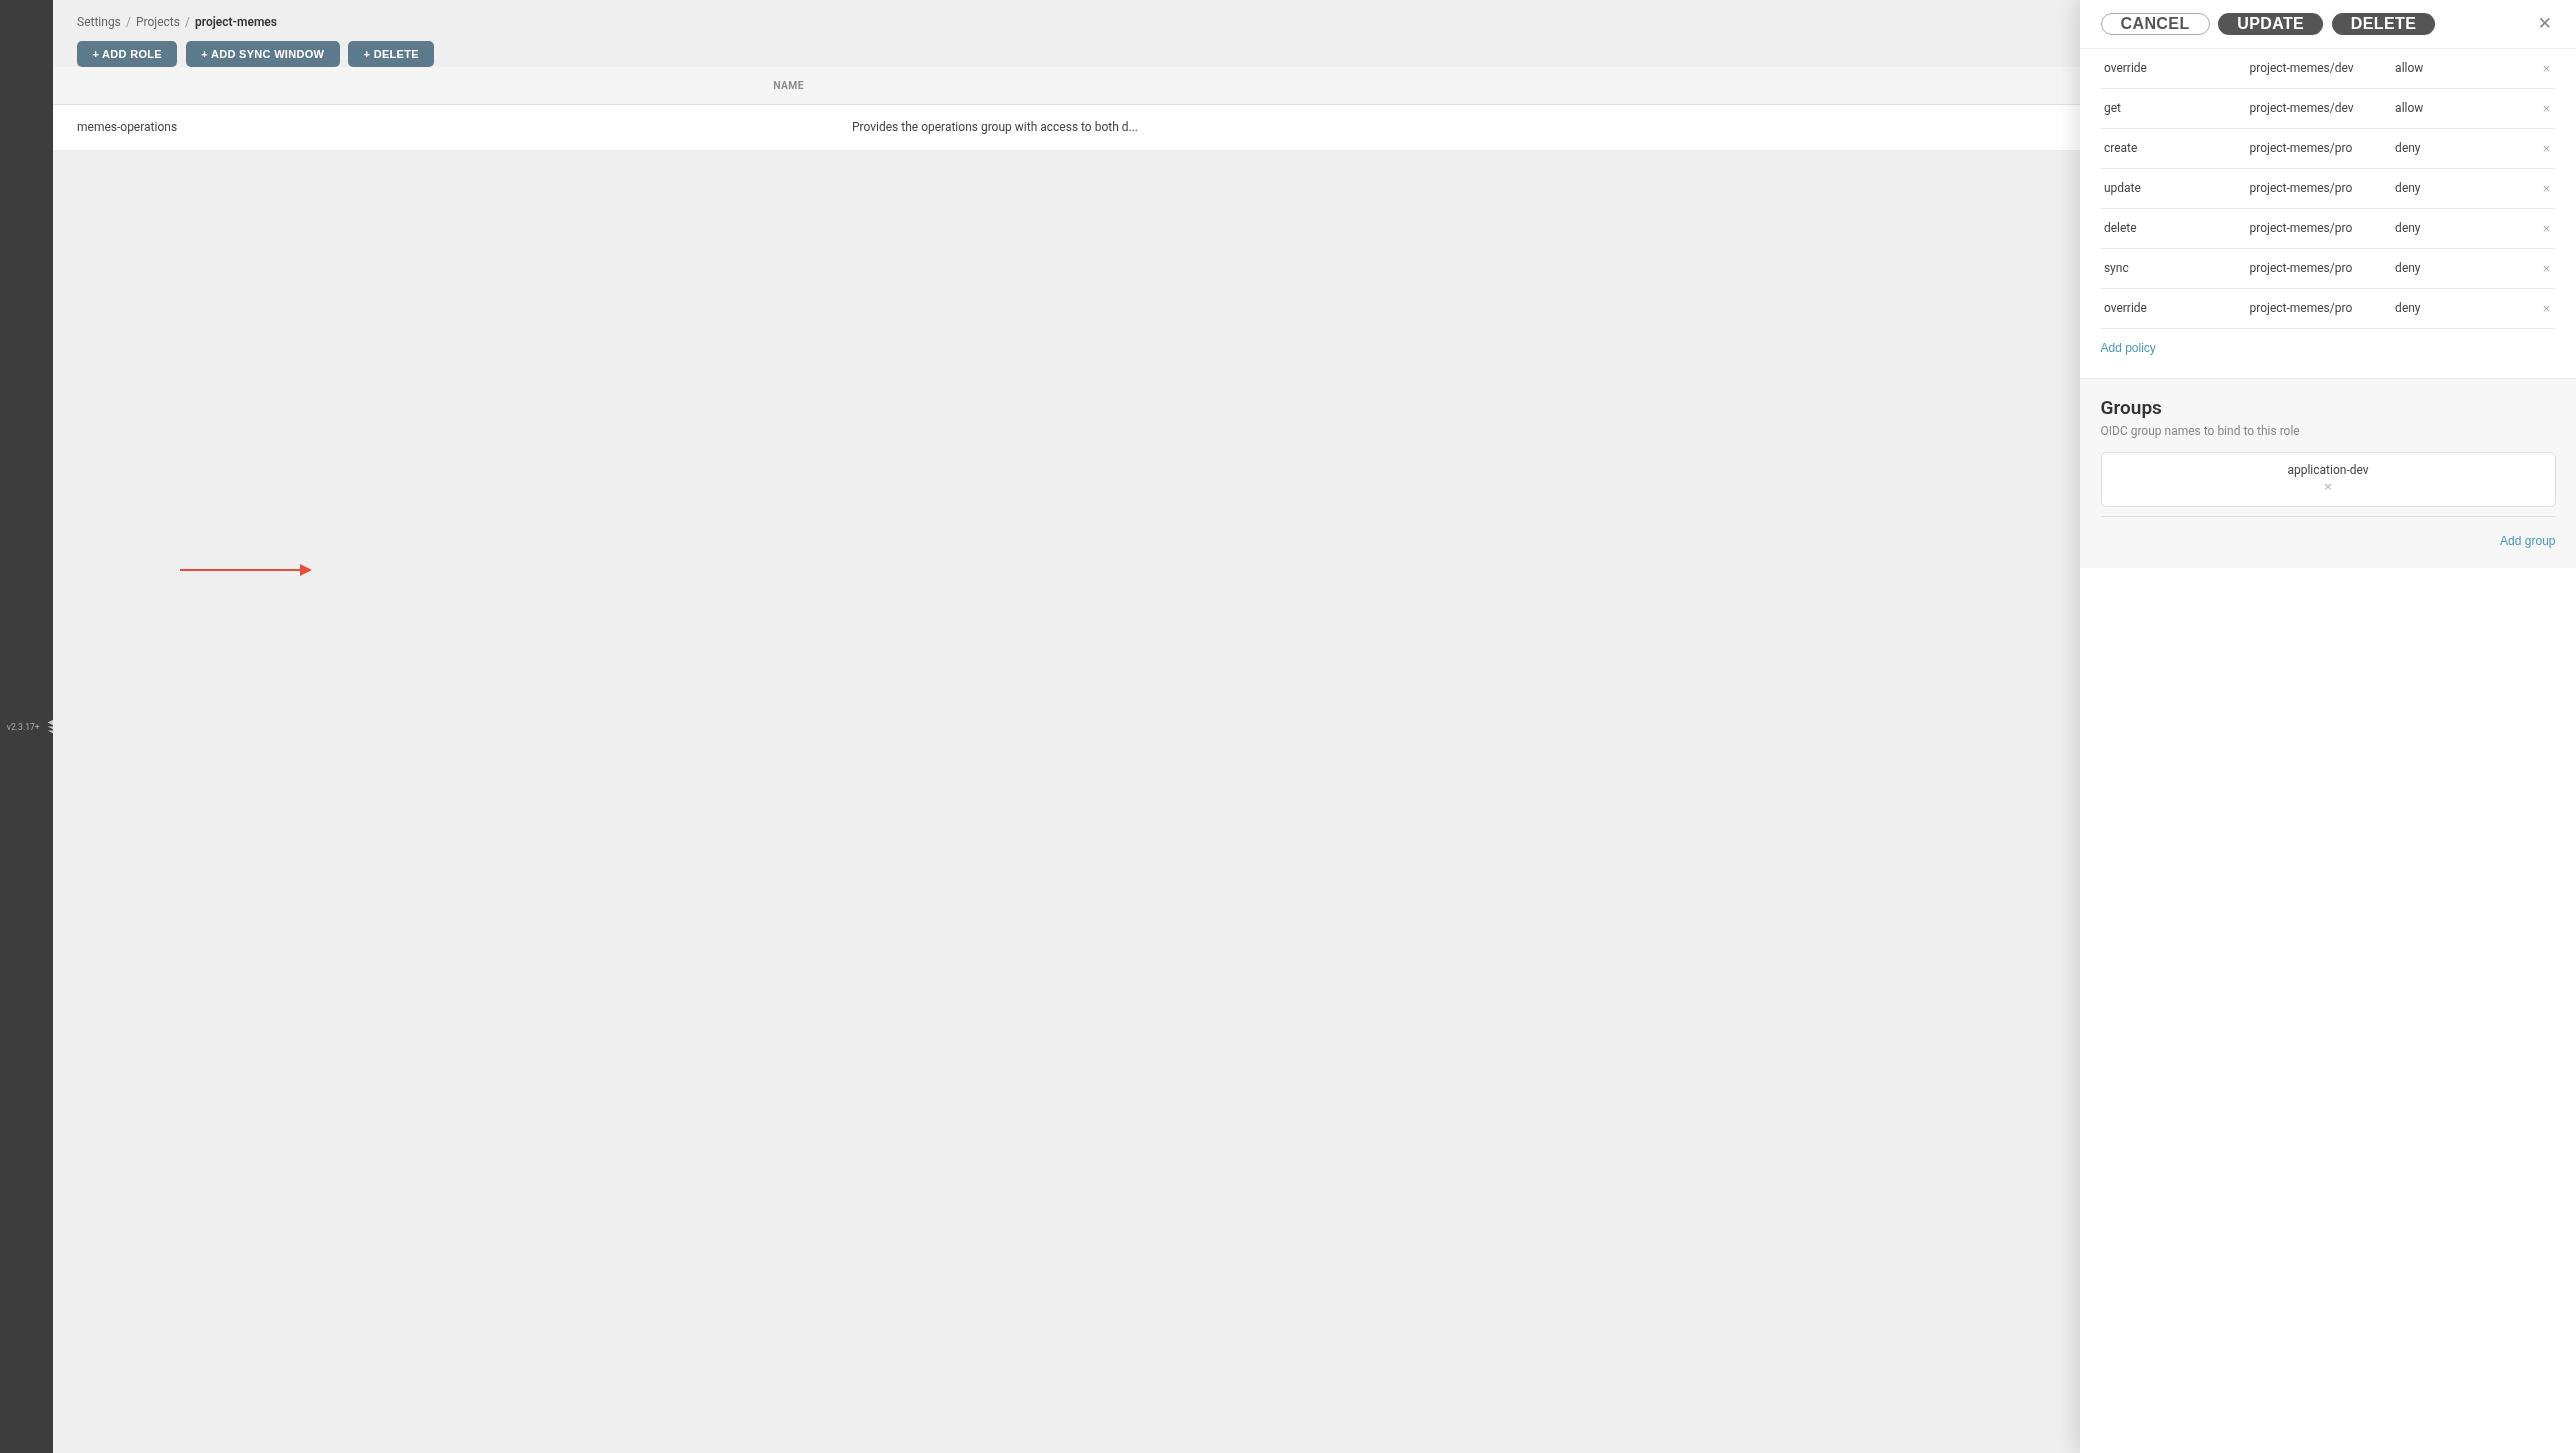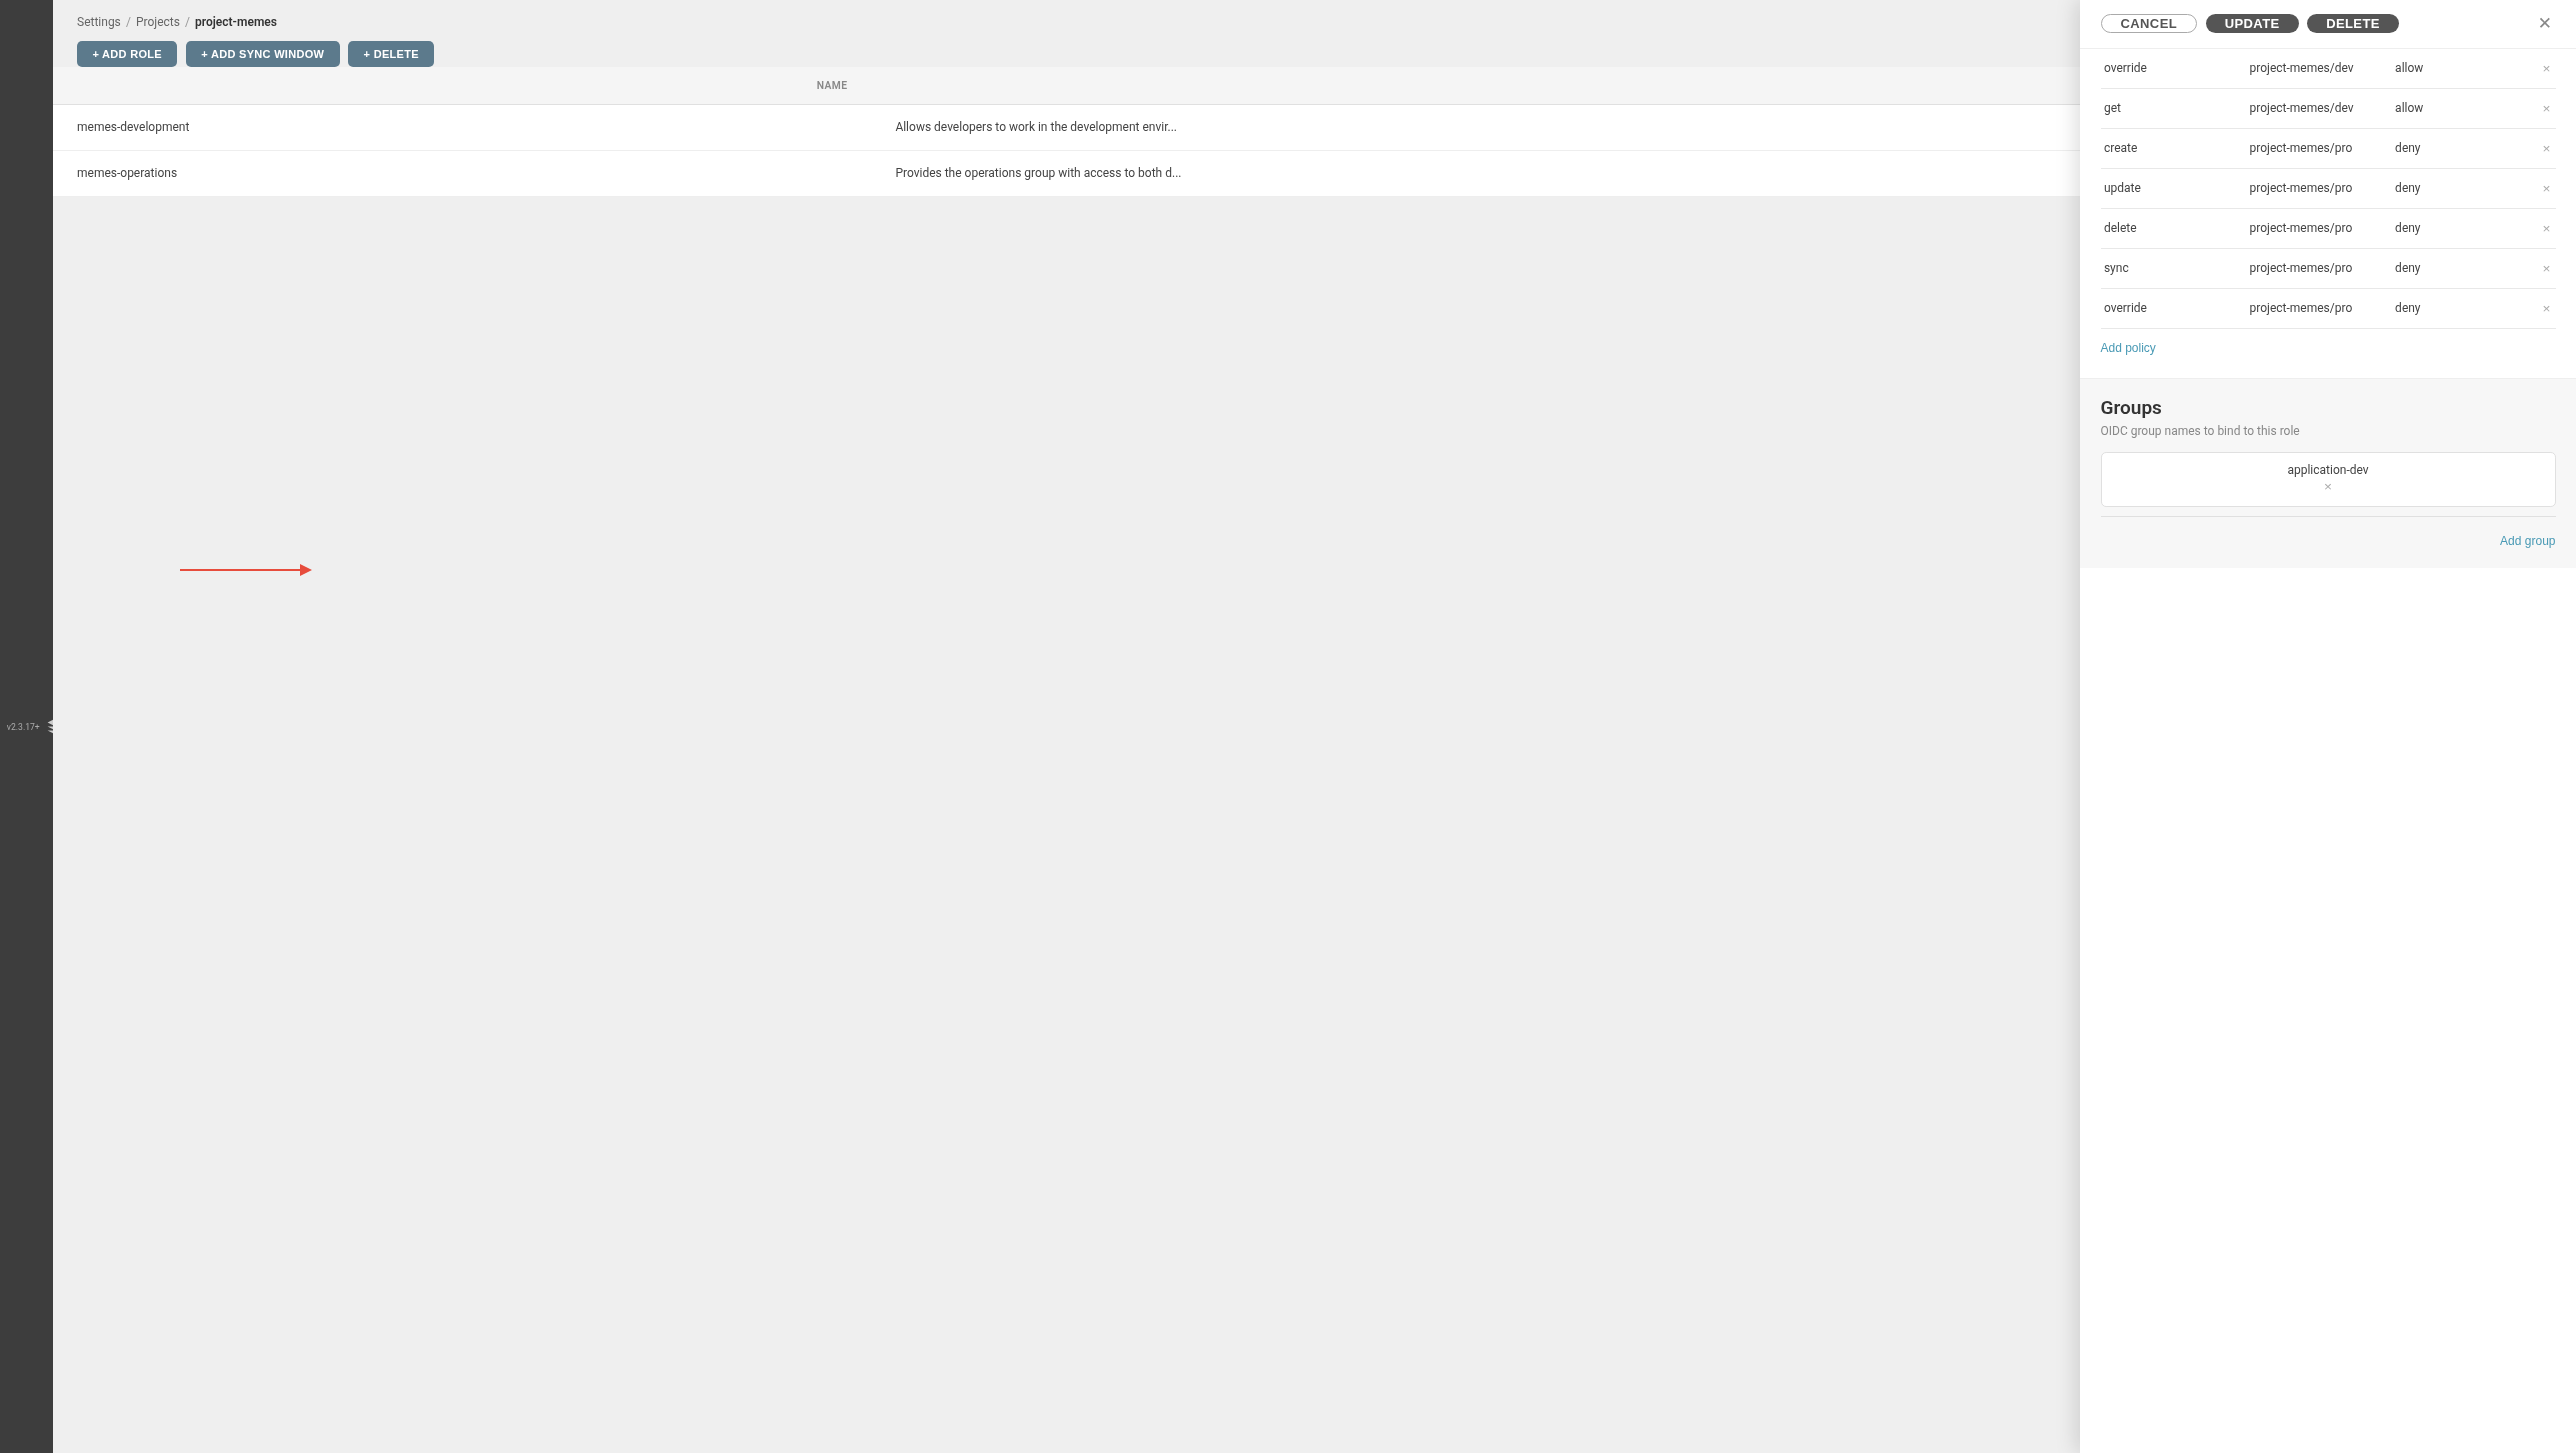--- a/index.html
+++ b/index.html
@@ -168,21 +168,21 @@
       background: white;
       flex-shrink: 0;
     }
     .panel-actions {
       display: flex;
       gap: 8.6px;
     }
     .panel-btn {
       padding: 1px 19px;
       border-radius: 17px;
-      font-size: 13px;
+      font-size: 16px;
       font-weight: 600;
       cursor: pointer;
       letter-spacing: 0.4px;
     }
     .panel-btn-cancel {
       border: 1.7px solid #aaa;
       background: white;
       color: #555;
     }
     .panel-btn-update {
@@ -418,24 +418,20 @@
     <div class="table-area">
       <table class="table">
         <thead>
           <tr>
             <th>NAME</th>
             <th>DESCRIPTION</th>
           </tr>
         </thead>
         <tbody>
           <tr class="table-row">
-            <td>memes-development</td>
-            <td>Allows developers to work in the development envir...</td>
-          </tr>
-          <tr class="table-row">
             <td>memes-operations</td>
             <td>Provides the operations group with access to both d...</td>
           </tr>
         </tbody>
       </table>
     </div>
   </div>
 
   <div class="panel-overlay">
     <div class="panel-header">

